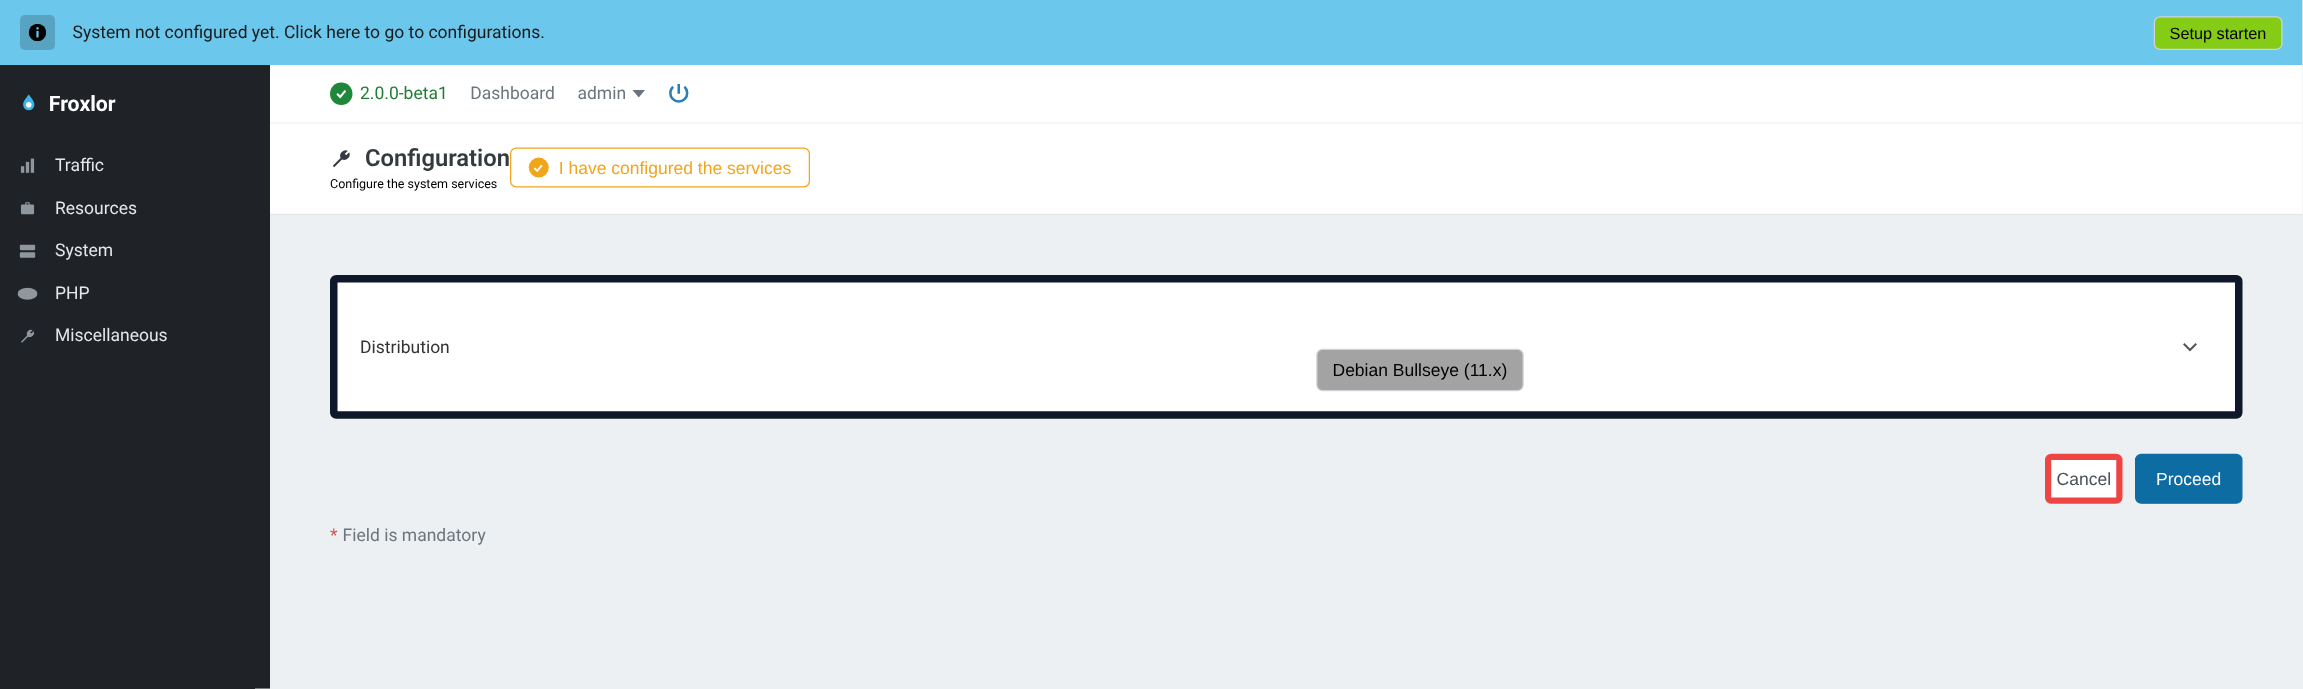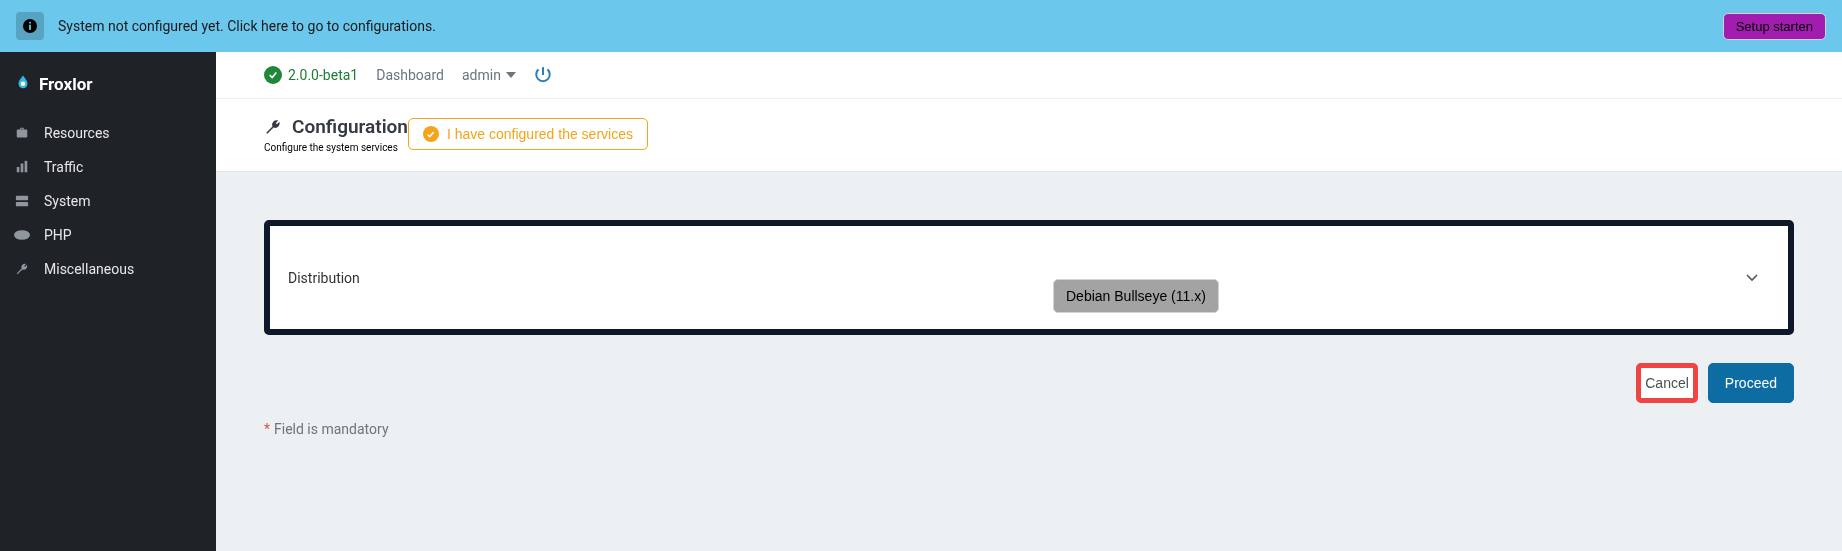--- a/index.html
+++ b/index.html
@@ -20,21 +20,21 @@
     }
     .notify-icon-wrap {
       width: 28px; height: 28px;
       background: rgba(0,0,0,.18);
       border-radius: 4px;
       display: flex; align-items: center; justify-content: center;
       color: #000;
     }
     .notify-text { flex: 1; color: #1a1a1a; cursor: pointer; }
     .notify-btn {
-      background: #a21caf;
+      background: #84cc16;
       border: 1px solid #d0d4d8;
       border-radius: 5px;
       padding: 5px 12px;
       font-size: 13px;
       cursor: pointer;
     }
 
     
     .app { display: flex; min-height: calc(100vh - 52px); }
 
@@ -178,35 +178,35 @@
             <path d="M12 2 C9 6 6 9 6 13 a6 6 0 0 0 12 0 C18 9 15 6 12 2Z" fill="#38b6e6"></path>
             <circle cx="12" cy="13" r="3" fill="#fff"></circle>
           </svg>
       </span>
       <span>Froxlor</span>
     </div>
 
     <div class="side-item">
       <span class="side-icon">
         <svg width="14" height="14" viewBox="0 0 16 16" fill="currentColor">
-            <path d="M6 2h4v2h3a1 1 0 0 1 1 1v7a1 1 0 0 1-1 1H3a1 1 0 0 1-1-1V5a1 1 0 0 1 1-1h3V2zm1 2h2V3H7v1z"></path>
-          </svg>
-      </span>
-      <span>Resources</span>
-    </div>
-
-    <div class="side-item">
-      <span class="side-icon">
-        <svg width="14" height="14" viewBox="0 0 16 16" fill="currentColor">
             <rect x="2" y="8" width="3" height="6"></rect>
             <rect x="6.5" y="4" width="3" height="10"></rect>
             <rect x="11" y="1" width="3" height="13"></rect>
           </svg>
       </span>
       <span>Traffic</span>
+    </div>
+
+    <div class="side-item">
+      <span class="side-icon">
+        <svg width="14" height="14" viewBox="0 0 16 16" fill="currentColor">
+            <path d="M6 2h4v2h3a1 1 0 0 1 1 1v7a1 1 0 0 1-1 1H3a1 1 0 0 1-1-1V5a1 1 0 0 1 1-1h3V2zm1 2h2V3H7v1z"></path>
+          </svg>
+      </span>
+      <span>Resources</span>
     </div>
 
     <div class="side-item">
       <span class="side-icon">
         <svg width="14" height="14" viewBox="0 0 16 16" fill="currentColor">
             <rect x="1" y="2" width="14" height="5" rx="1"></rect>
             <rect x="1" y="9" width="14" height="5" rx="1"></rect>
           </svg>
       </span>
       <span>System</span>

